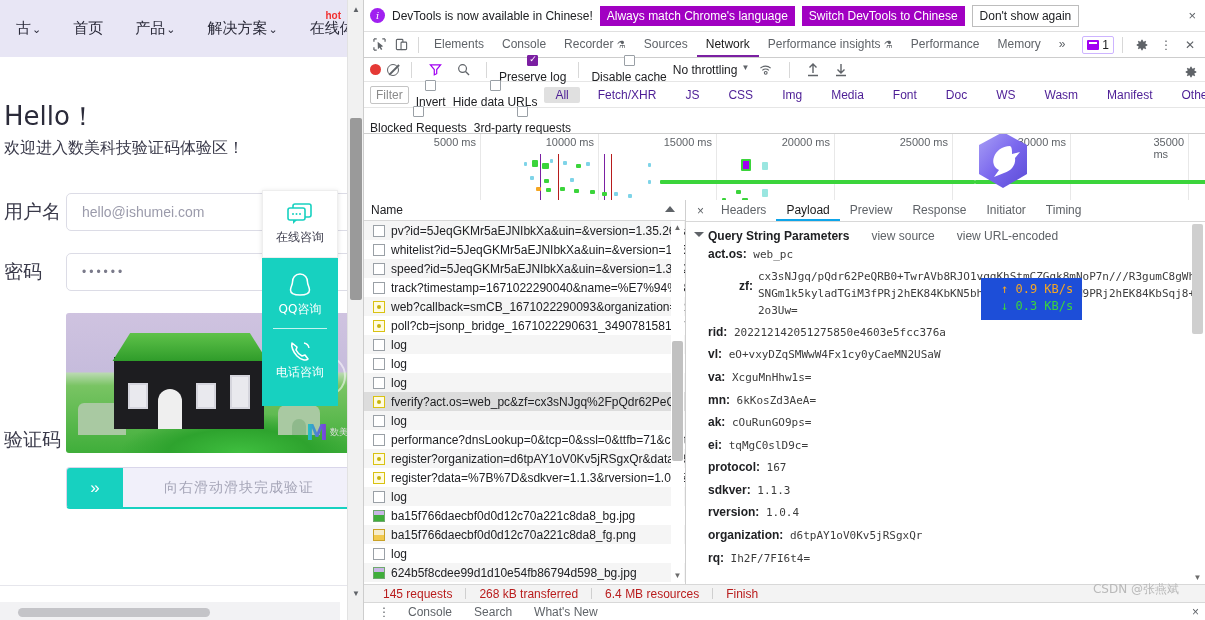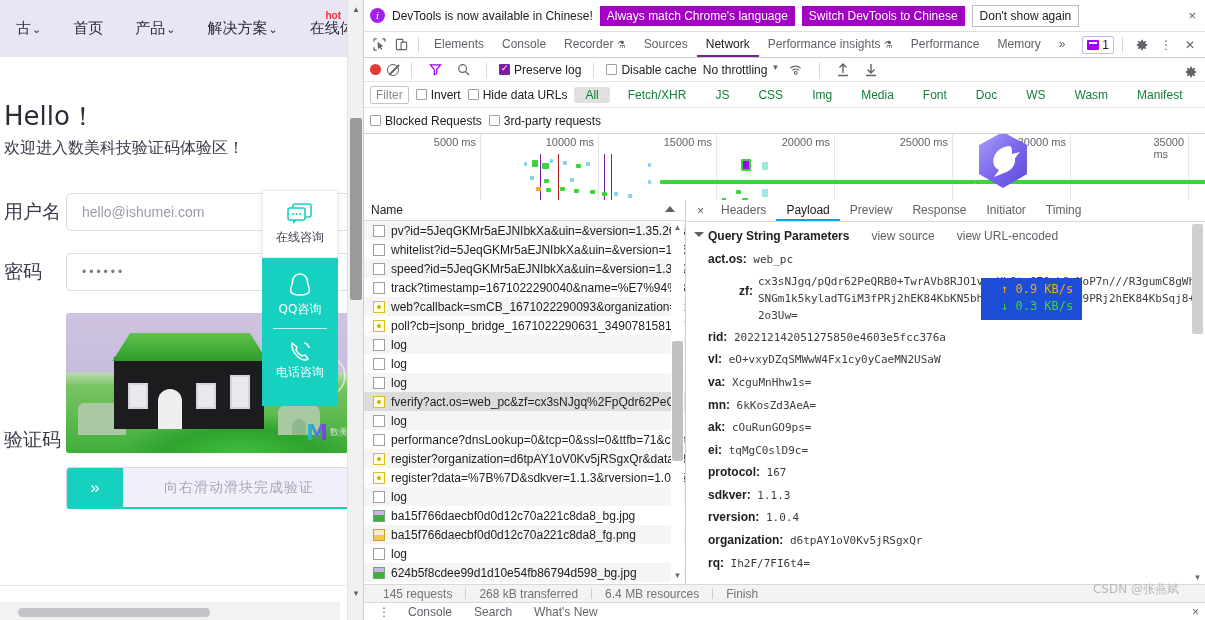--- a/index.html
+++ b/index.html
@@ -115,31 +115,31 @@
   .dt-tab .warnglyph { color:#5f6368; font-size:10px; }
   .tabs-right { margin-left:auto; display:flex; align-items:center; gap:2px; padding-right:4px; }
   .issues-pill { display:flex; align-items:center; gap:3px; border:1px solid #cdb4ff; border-radius:2px; padding:1px 4px; }
   .issues-glyph { width:12px; height:10px; background:#a100f2; border-radius:1px; position:relative; }
   .issues-glyph::after { content:""; position:absolute; left:2px; top:2px; width:8px; height:2px; background:#fff; }
 
   .dt-toolbar { height:24px; display:flex; align-items:center; gap:6px; padding:0 6px; border-bottom:1px solid #e6e6e6; }
   .rec-dot { width:11px; height:11px; border-radius:50%; background:#e53935; cursor:pointer; }
   .clear-glyph { width:12px; height:12px; border:1.6px solid #5f6368; border-radius:50%; position:relative; cursor:pointer; }
   .clear-glyph::after { content:""; position:absolute; left:-1px; top:4px; width:14px; height:1.6px; background:#5f6368; transform:rotate(-45deg); }
-  .chk { display:inline-flex; align-items:center; gap:4px; color:#202124; white-space:nowrap; cursor:pointer; }
+  .chk { display:inline-flex; align-items:center; gap:4px; color:#202124; white-space:nowrap; cursor:pointer;flex-direction:column; }
   .box { width:11px; height:11px; border:1px solid #9aa0a6; background:#fff; border-radius:1px; display:inline-block; }
   .box.on { background:#7b1fa2; border-color:#7b1fa2; position:relative; }
   .box.on::after { content:"✓"; position:absolute; left:1px; top:-2px; color:#fff; font-size:9px; }
   .sel-throttle { color:#202124; display:flex; gap:4px; cursor:pointer; }
   .caret-dn { font-size:8px; color:#5f6368; }
 
   .dt-filterbar { height:26px; display:flex; align-items:center; gap:7px; padding:0 6px; border-bottom:1px solid #e6e6e6; }
   .filter-input { width:155px; height:18px; border:1px solid #c4c4c4; border-radius:2px; background:#fff;
                   display:flex; align-items:center; padding:0 5px; color:#8a8a8a; }
-  .ftype { color:#15803d; padding:1px 11px; cursor:pointer; white-space:nowrap; }
+  .ftype { color:#4c1d95; padding:1px 11px; cursor:pointer; white-space:nowrap; }
   .ftype.on { background:#e0e0e0; border-radius:2px; }
 
   .dt-overview { height:72px; position:relative; border-bottom:1px solid #cfcfcf; background:#fff; overflow:hidden; }
   .ov-ticks { position:absolute; left:0; right:0; top:0; height:20px; }
   .ov-tick { position:absolute; top:2px; color:#5f6368; font-size:11px; transform:translateX(-100%); padding-right:4px; }
   .ov-gridline { position:absolute; top:0; bottom:0; width:1px; background:#e8e8e8; }
   .ov-band { position:absolute; left:0; right:0; top:20px; bottom:0; }
   .ov-greenbar { position:absolute; height:4px; background:#3bd43b; border-radius:1px; }
   .ov-vline { position:absolute; top:0; bottom:0; width:1px; }
   .ov-dot { position:absolute; border-radius:1px; }
@@ -167,21 +167,21 @@
   .list-vscroll .thumb { position:absolute; left:1px; top:120px; width:11px; height:120px; background:#c1c1c1; border-radius:2px; }
   .list-vscroll .arr { position:absolute; left:0; width:13px; text-align:center; color:#6b6b6b; font-size:8px; }
   .list-vscroll .arr.up { top:2px; } .list-vscroll .arr.dn { bottom:4px; }
 
   .detail { flex:1; display:flex; flex-direction:column; background:#fff; position:relative; }
   .detail-tabs { height:22px; display:flex; align-items:center; gap:0; border-bottom:1px solid #d8d8d8; padding-left:4px; }
   .dtab { padding:0 10px; height:21px; line-height:21px; color:#5f6368; cursor:pointer; }
   .dtab.active { color:#1a1a1a; border-bottom:2px solid #0ea5e9; }
   .dtab-close { color:#5f6368; padding:0 7px; cursor:pointer; font-size:12px; }
   .detail-body { flex:1; overflow:hidden; padding:7px 0 0 8px; position:relative; }
-  .qsp-head { display:flex; align-items:center; gap:22px; margin-bottom:5px; }
+  .qsp-head { display:flex; align-items:center; gap:22px; }
   .qsp-title { font-weight:bold; color:#202124; display:flex; align-items:center; gap:4px; }
   .tri { width:0; height:0; border-left:5px solid #5f6368; border-top:4px solid transparent; border-bottom:4px solid transparent; }
   .tri.open { border-left:5px solid transparent; border-right:5px solid transparent; border-top:5px solid #5f6368; }
   .qsp-link { color:#5f6368; cursor:pointer; }
   .param { padding:2px 0 2px 14px; line-height:1.55; }
   .pkey { font-weight:bold; color:#202124; }
   .pval { font-family:"DejaVu Sans Mono", monospace; color:#3c3c3c; font-size:11px; }
   .param.multiline { display:flex; gap:5px; }
   .param.multiline .pkey { padding-top:9px;margin-left:31px; }
   .param.multiline .pval { word-break:break-all; }
@@ -189,21 +189,21 @@
   .detail-vscroll .thumb { position:absolute; left:1px; top:2px; width:11px; height:110px; background:#cfcfcf; border-radius:2px; }
   .detail-vscroll .arr { position:absolute; left:0; width:13px; text-align:center; color:#6b6b6b; font-size:8px; }
   .detail-vscroll .arr.up { top:0; } .detail-vscroll .arr.dn { bottom:2px; }
 
   .speed-overlay { position:absolute; left:617px; top:278px; background:#1d4ed8; padding:3px 9px 4px 20px;
                    font-family:"DejaVu Sans Mono", monospace; font-size:12px; line-height:1.45; }
   .speed-up { color:#f5a623; }
   .speed-dn { color:#3bd43b; }
 
   .dt-status { position:absolute; left:0; right:0; bottom:18px; height:18px; background:#f3f3f3;
-               border-top:1px solid #d8d8d8; display:flex; align-items:center; padding-left:10px; gap:4px; color:#737373; }
+               border-top:1px solid #d8d8d8; display:flex; align-items:center; padding-left:10px; gap:4px; color:#b91c1c; }
   .st-item { padding:0 9px; }
   .st-sep { width:1px; height:11px; background:#cfcfcf; }
   .dt-drawer { position:absolute; left:0; right:0; bottom:0; height:18px; background:#fff; border-top:1px solid #d8d8d8;
                display:flex; align-items:center; padding-left:8px; gap:2px; color:#5f6368; }
   .kebab { letter-spacing:0; padding:0 6px; cursor:pointer; color:#5f6368; }
   .drawer-tab { padding:0 10px; cursor:pointer; }
   .drawer-x { margin-left:auto; padding-right:6px; cursor:pointer; }
   .watermark { position:absolute; right:26px; bottom:22px; color:#b9b9b9; font-size:12px;
                font-family:"DejaVu Sans", sans-serif; }
   .dt-gear-right { position:absolute; right:3px; top:62px; color:#5f6368; }

